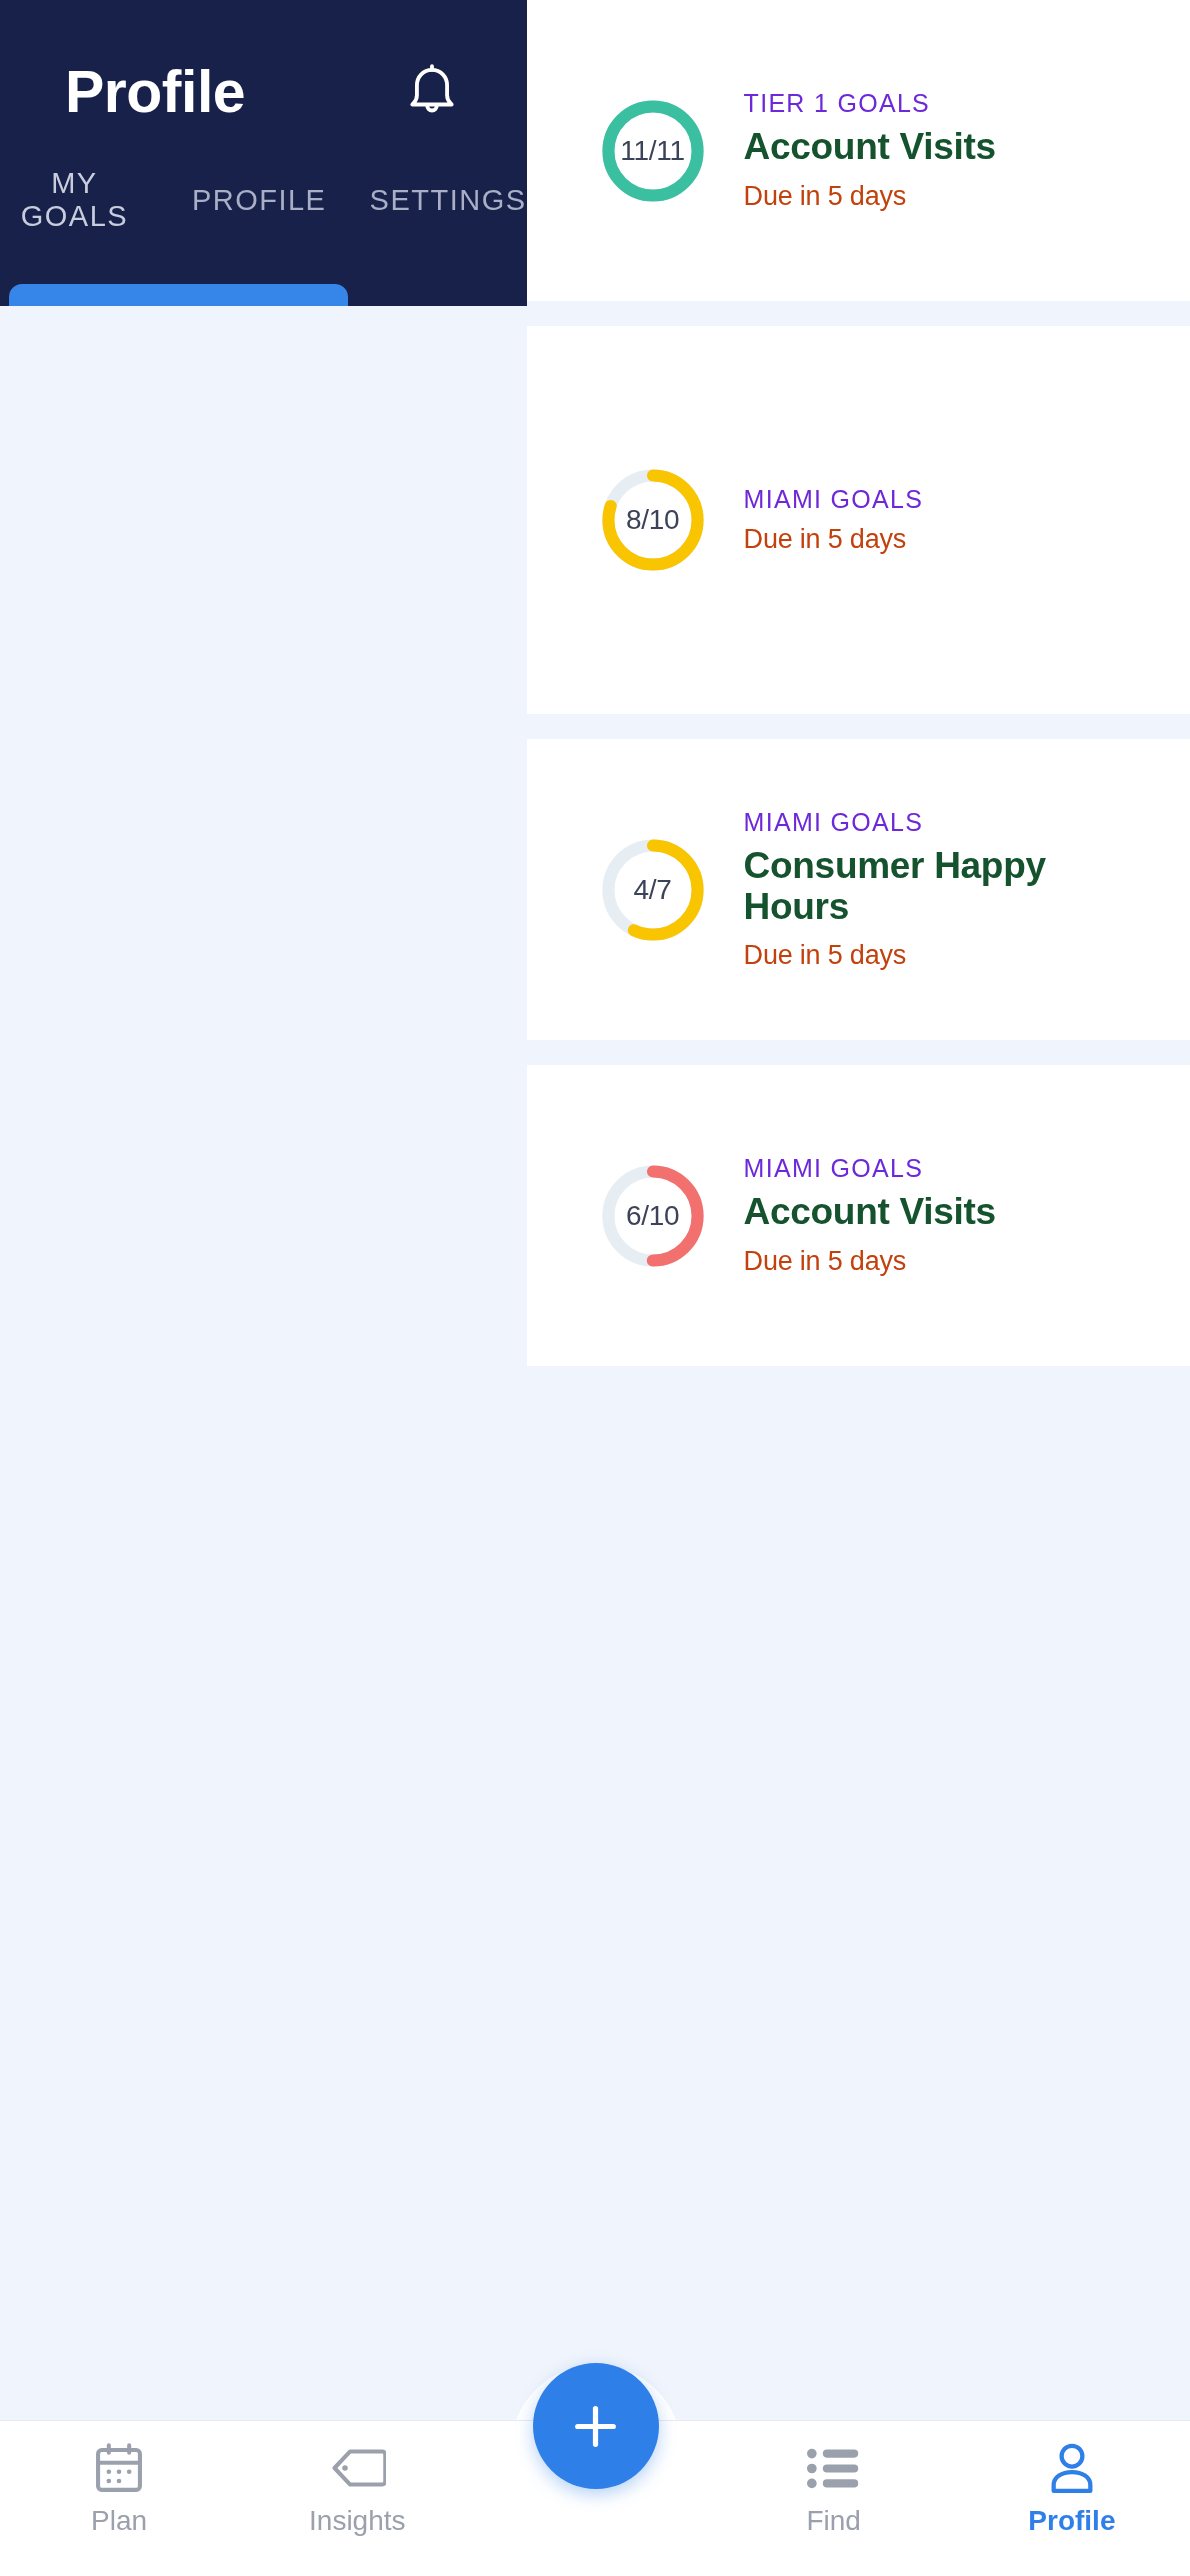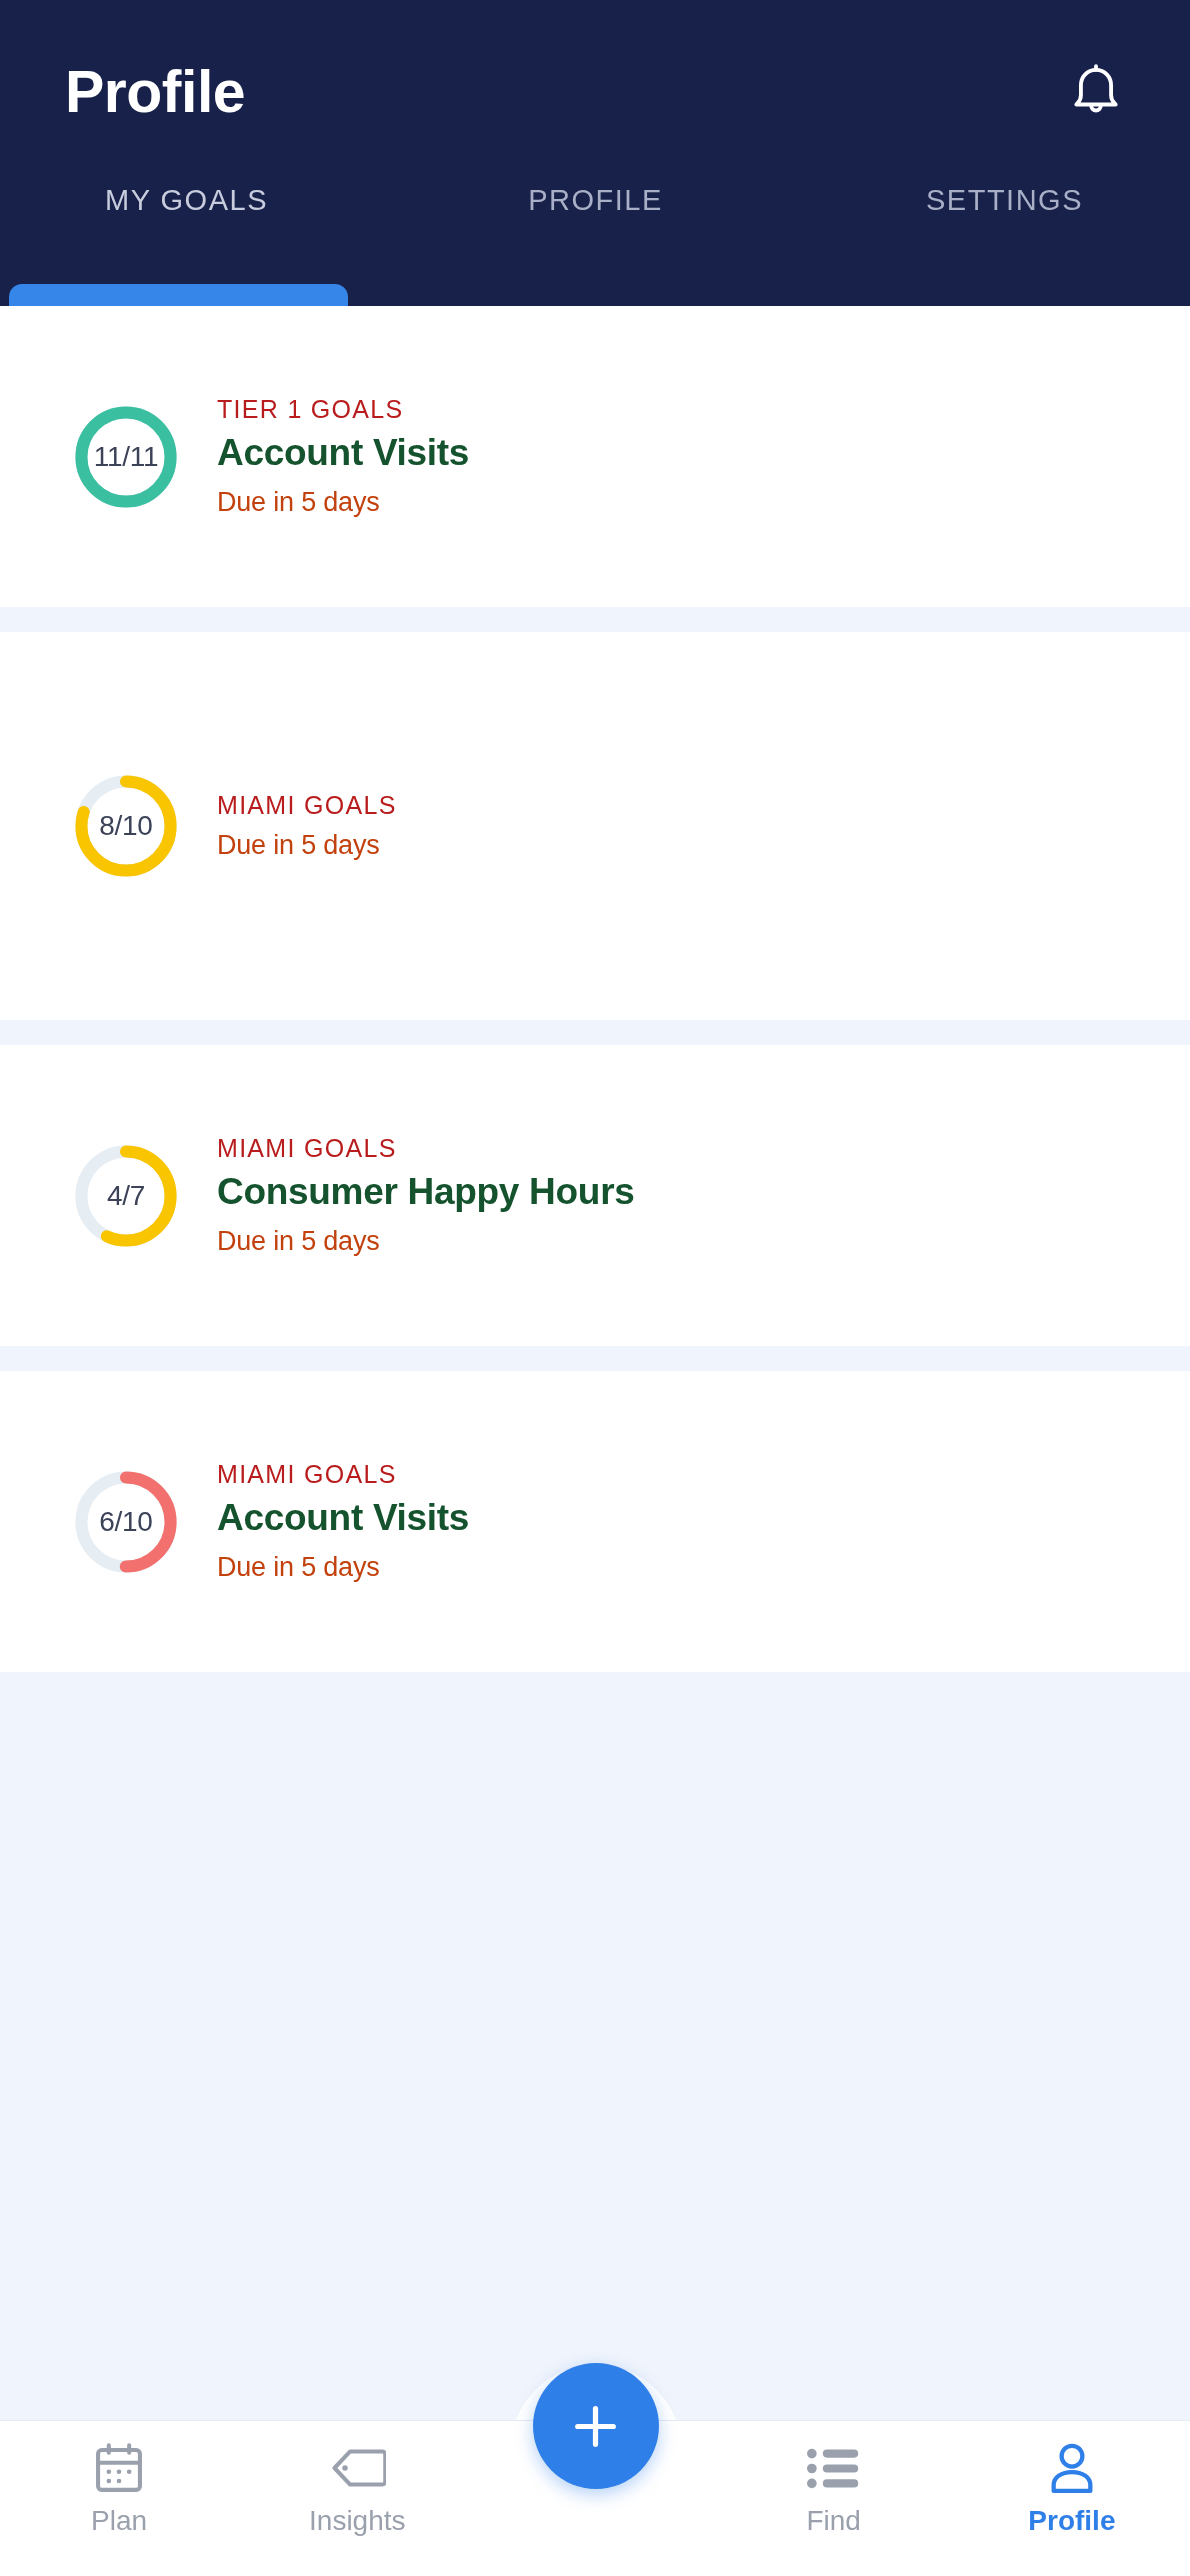--- a/index.html
+++ b/index.html
@@ -2,21 +2,21 @@
 <html style="font-size:15px"><head>
 <meta charset="utf-8">
 <style>
   * { margin:0; padding:0; box-sizing:border-box; }
   html, body {
     width:1191px; height:2576px;
     font-family:"Liberation Sans", sans-serif;
     background:#F0F4FC;
     overflow:hidden;
   }
-  #app { position:relative; width:1191px; height:2576px; display:flex; flex-direction:column; }
+  #app { position:relative; width:1191px; height:2576px; display:flex; flex-direction:row; }
 
   
   .header {
     background:#18214A;
     height:306px;
     position:relative;
     flex:0 0 auto;
   }
   .header-top {
     display:flex; align-items:center; justify-content:space-between;
@@ -78,21 +78,21 @@
   .ring-wrap svg { display:block; width:104px; height:104px; transform:rotate(-90deg); }
   .ring-label {
     position:absolute; inset:0;
     display:flex; align-items:center; justify-content:center;
     font-size:28px;
     color:#3C4358;
     letter-spacing:-0.3px;
   }
   .goal-text { flex:1 1 auto; padding-right:18.5px; }
   .goal-category {
-    color:#b91c1c;
+    color:#6d28d9;
     font-size:25px;
     letter-spacing:1.3px;
     margin-bottom:9.3px;
   }
   .goal-title {
     color:#14532d;
     font-size:37px;
     font-weight:bold;
     line-height:1.1;
     margin-bottom:13px;

